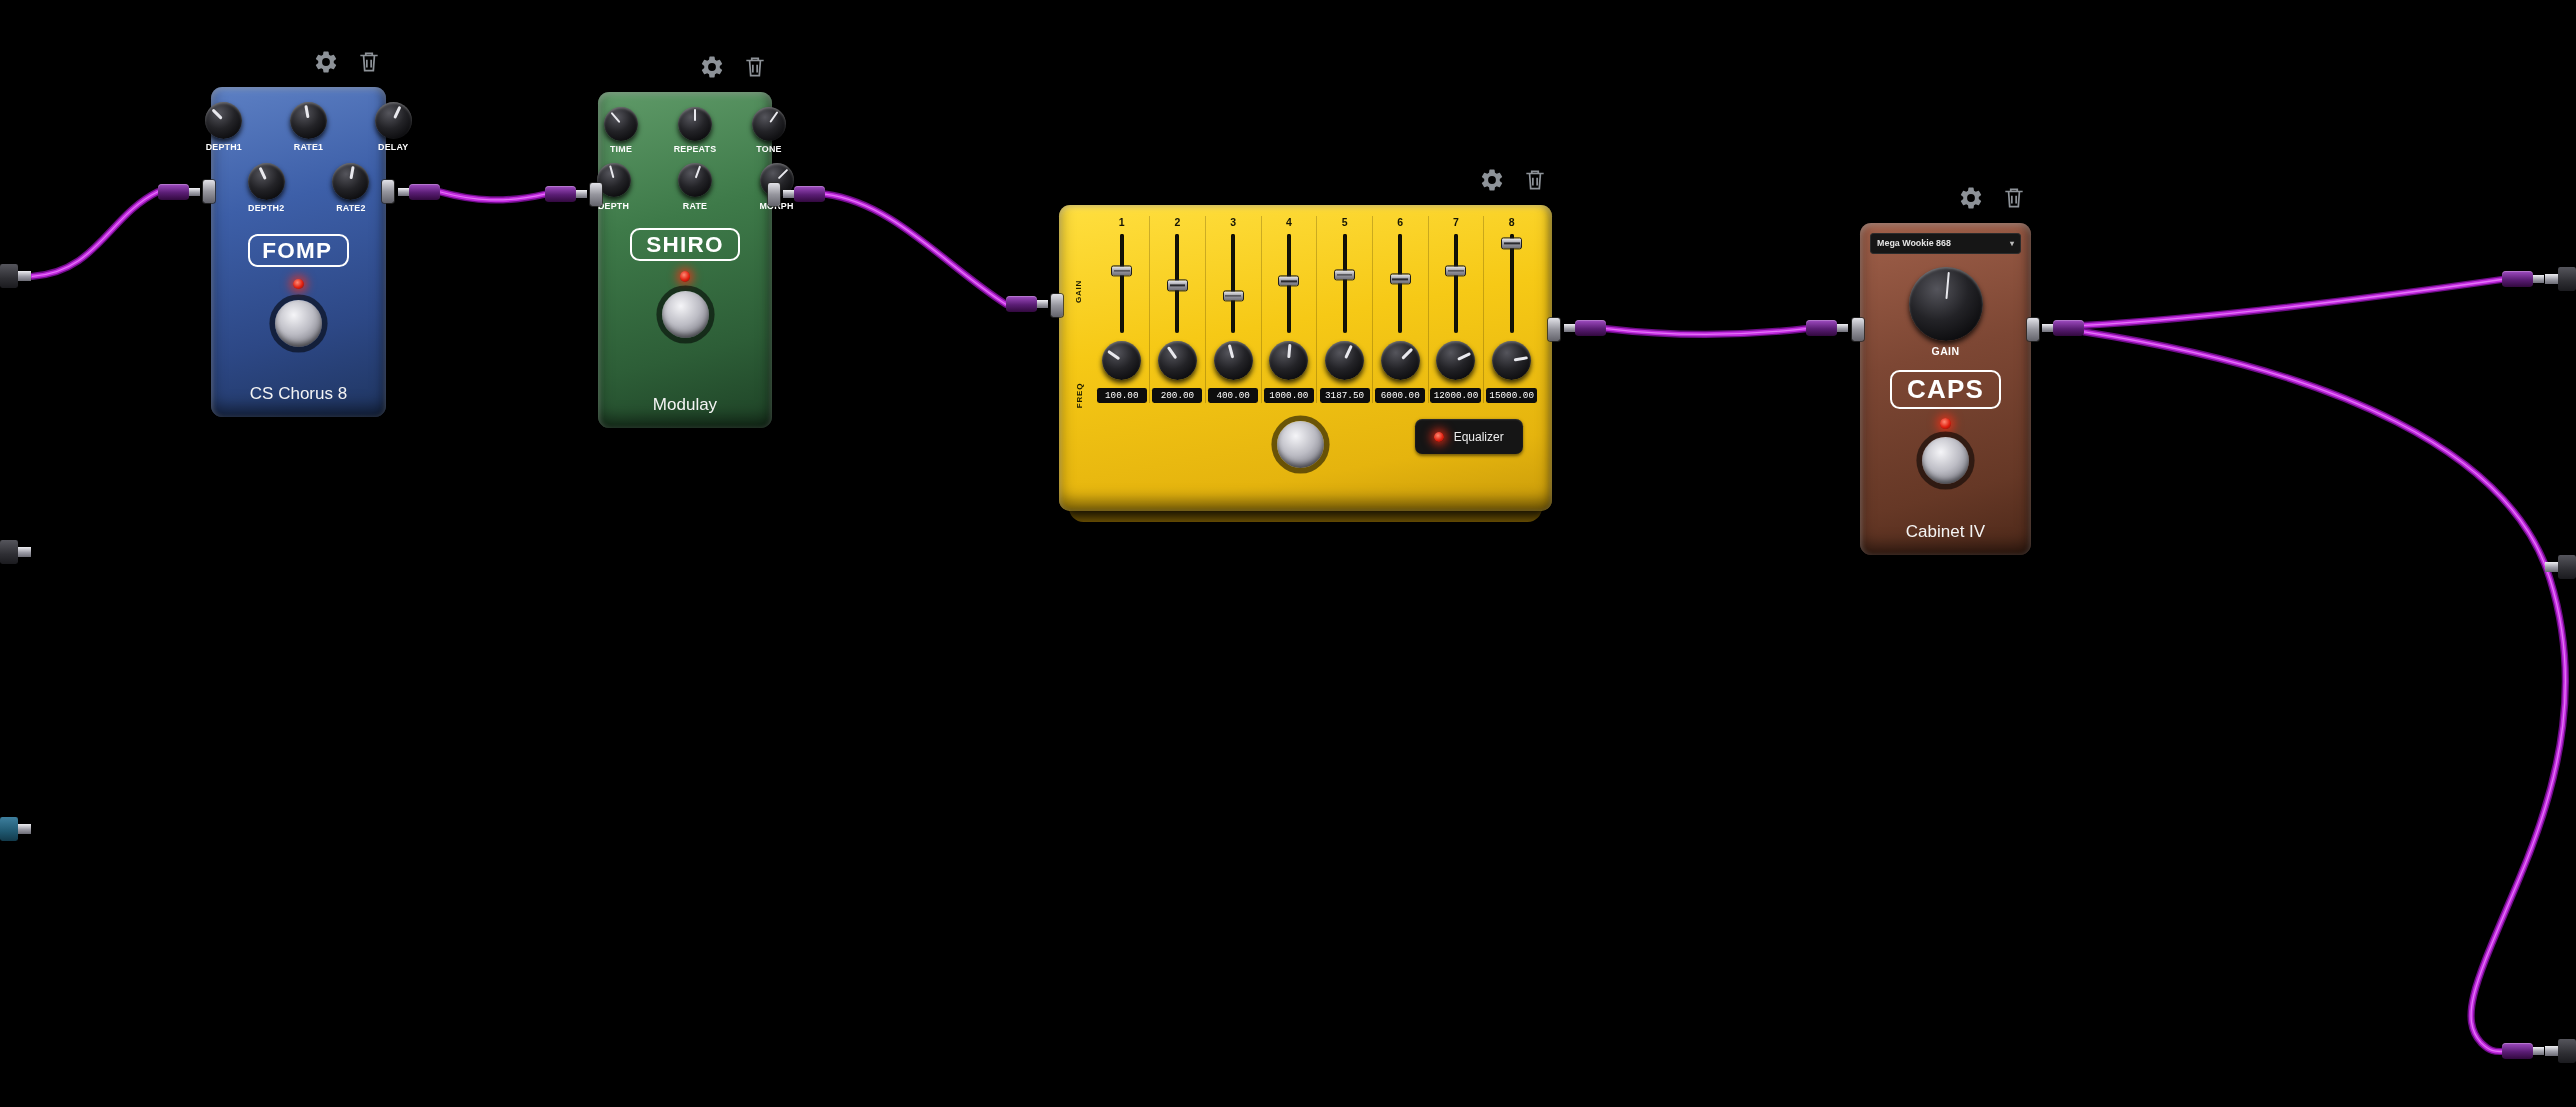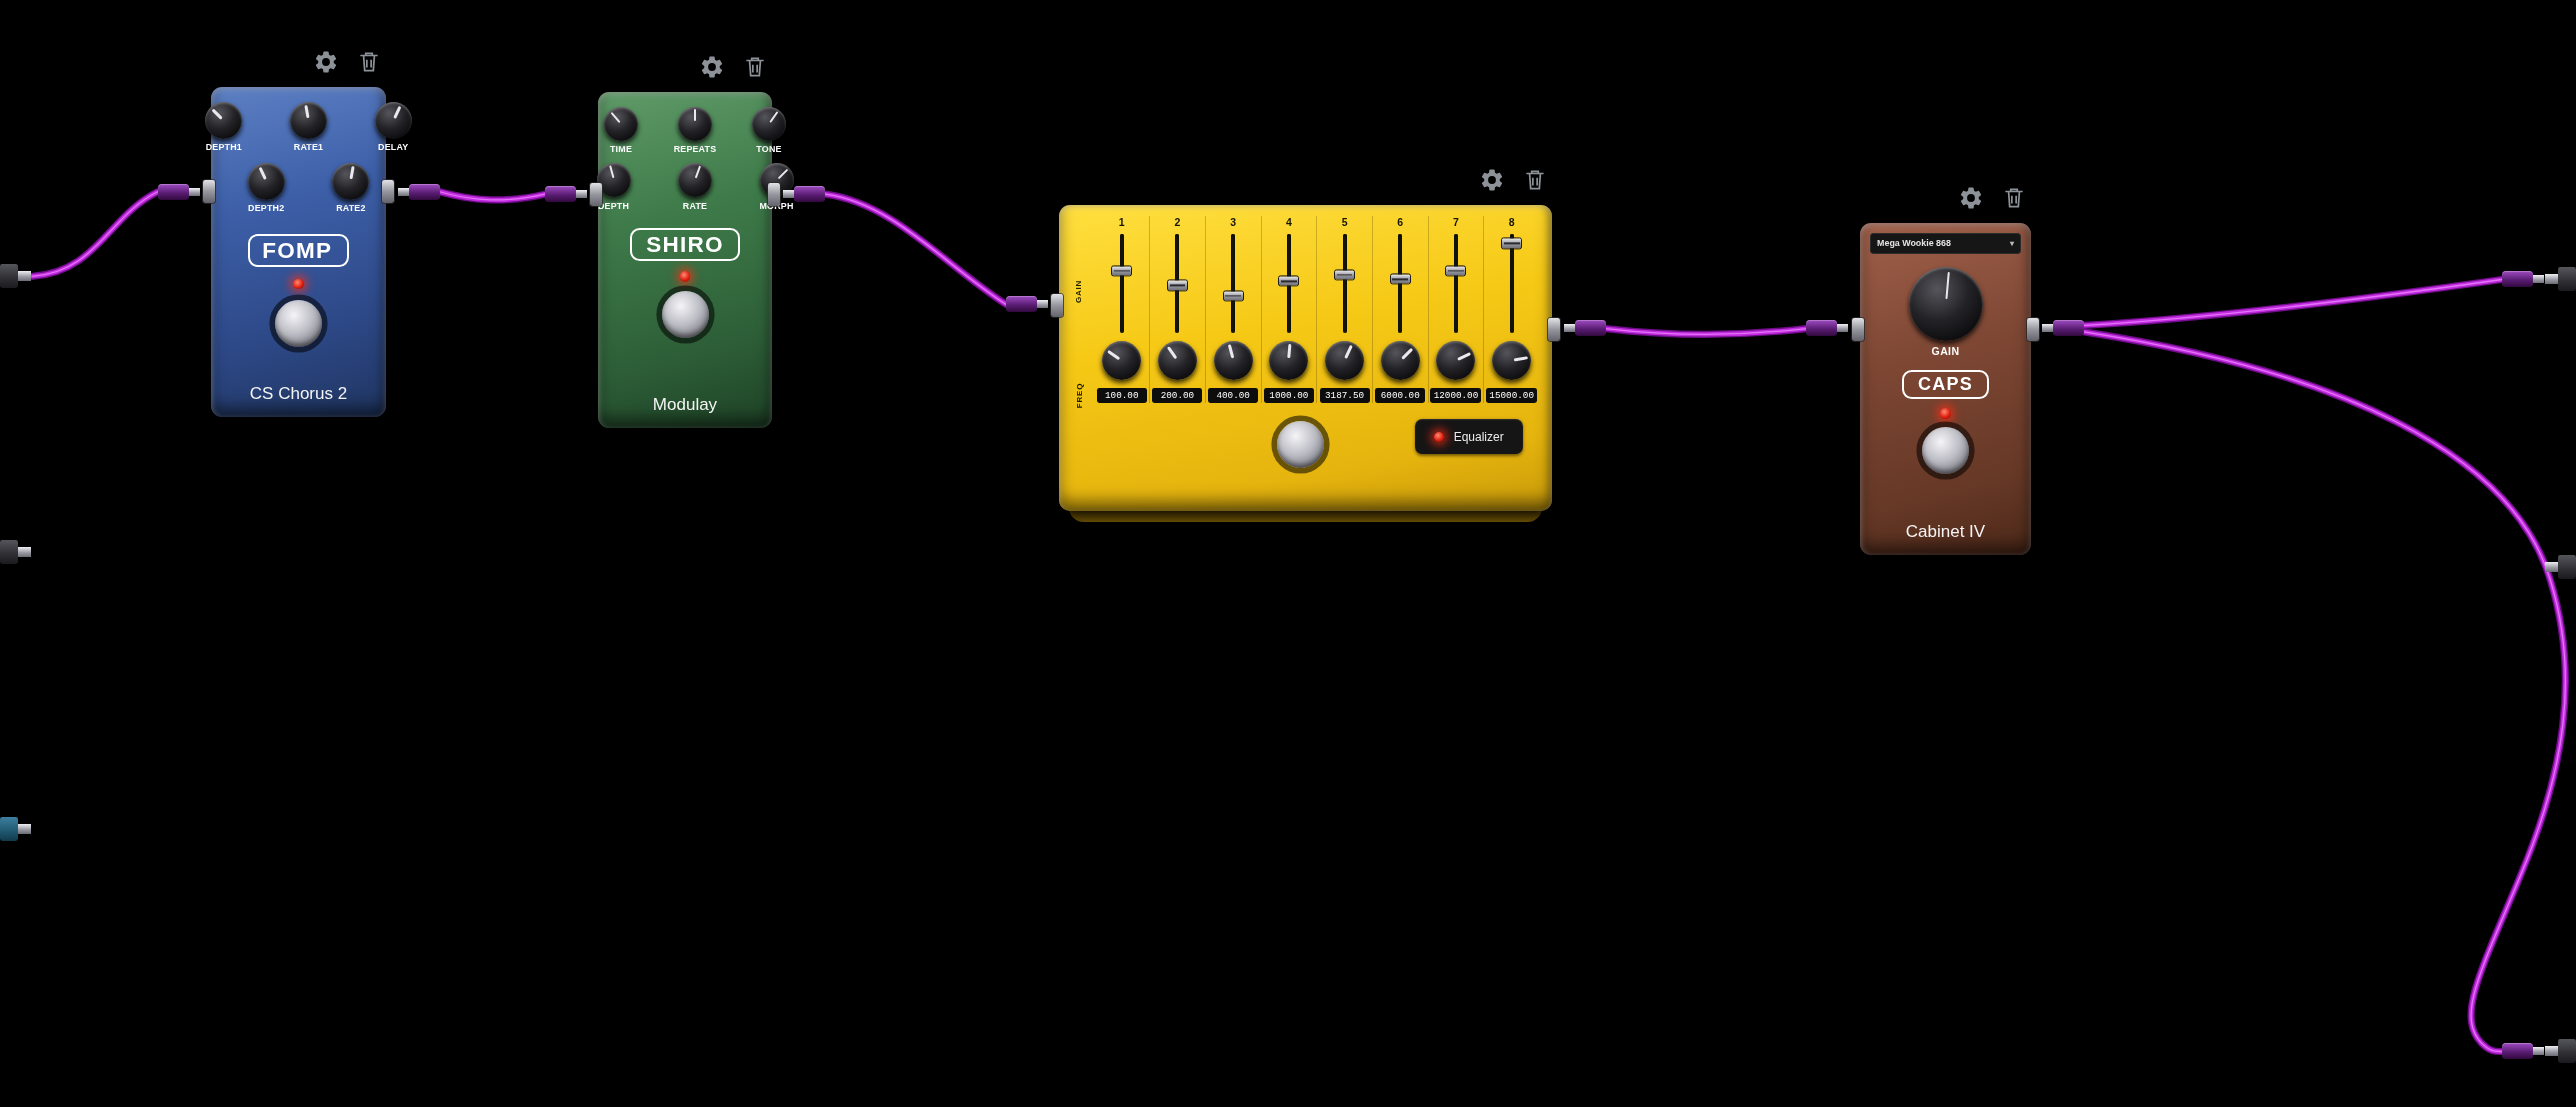--- a/index.html
+++ b/index.html
@@ -259,21 +259,21 @@
         <div class="knob-unit">
             <div class="knob k46">
               <div class="pointer" style="transform: rotate(10deg);"></div>
             </div>
             <div class="knob-label">RATE2</div>
           </div>
       </div>
       <div class="name-badge" style="margin-top:21px;padding-left:12px;">FOMP</div>
       <div class="led" style="margin-top:11.3px;"></div>
       <div class="footswitch" style="margin-top:11.3px;"></div>
-      <div class="caption" style="margin-top:auto; margin-bottom:13px;">CS Chorus 2</div>
+      <div class="caption" style="margin-top:auto; margin-bottom:13px;">CS Chorus 8</div>
       <div class="jack" style="left:-8px; top:93px;"></div>
       <div class="jack" style="right:-8px; top:93px;"></div>
     </div>
   </div>
 
   <div class="pedal-wrap" style="left:598px; top:92px; width:174px; height:336px;">
     <div class="pedal-controls">
       <span class="icon-btn">
           <svg viewBox="0 0 24 24">
             <path fill="#8d9298" d="M19.14 12.94c.04-.3.06-.61.06-.94s-.02-.64-.07-.94l2.03-1.58a.5.5 0 0 0 .12-.61l-1.92-3.32a.5.5 0 0 0-.59-.22l-2.39.96a7 7 0 0 0-1.62-.94l-.36-2.54a.48.48 0 0 0-.48-.41h-3.84a.48.48 0 0 0-.47.41l-.36 2.54c-.59.24-1.13.57-1.62.94l-2.39-.96a.5.5 0 0 0-.59.22L2.74 8.87a.5.5 0 0 0 .12.61l2.03 1.58c-.05.3-.09.63-.09.94s.02.64.07.94l-2.03 1.58a.5.5 0 0 0-.12.61l1.92 3.32c.12.22.37.29.59.22l2.39-.96c.5.38 1.03.7 1.62.94l.36 2.54c.05.24.24.41.48.41h3.84c.24 0 .44-.17.47-.41l.36-2.54c.59-.24 1.13-.56 1.62-.94l2.39.96c.22.08.47 0 .59-.22l1.92-3.32a.5.5 0 0 0-.12-.61l-2.01-1.58zM12 15.6a3.6 3.6 0 1 1 0-7.2 3.6 3.6 0 0 1 0 7.2z"></path>
@@ -481,21 +481,21 @@
     </div>
     <div class="pedal brown">
       <div class="caps-dropdown">
         <span>Mega Wookie 868</span>
         <span class="arrow">▾</span>
       </div>
       <div class="knob k92" style="margin-top:13px;">
           <div class="pointer" style="transform: rotate(5deg);"></div>
         </div>
       <div class="caps-gain-label">GAIN</div>
-      <div class="name-badge" style="margin-top:13px; font-size:18px;">CAPS</div>
+      <div class="name-badge" style="margin-top:13px; font-size:26px;">CAPS</div>
       <div class="led" style="margin-top:9.7px;"></div>
       <div class="footswitch" style="margin-top:8px;"></div>
       <div class="caption" style="margin-top:auto; margin-bottom:13px;">Cabinet IV</div>
       <div class="jack" style="left:-8px; top:95px;"></div>
       <div class="jack" style="right:-8px; top:95px;"></div>
     </div>
   </div>
 
 </div>
 

